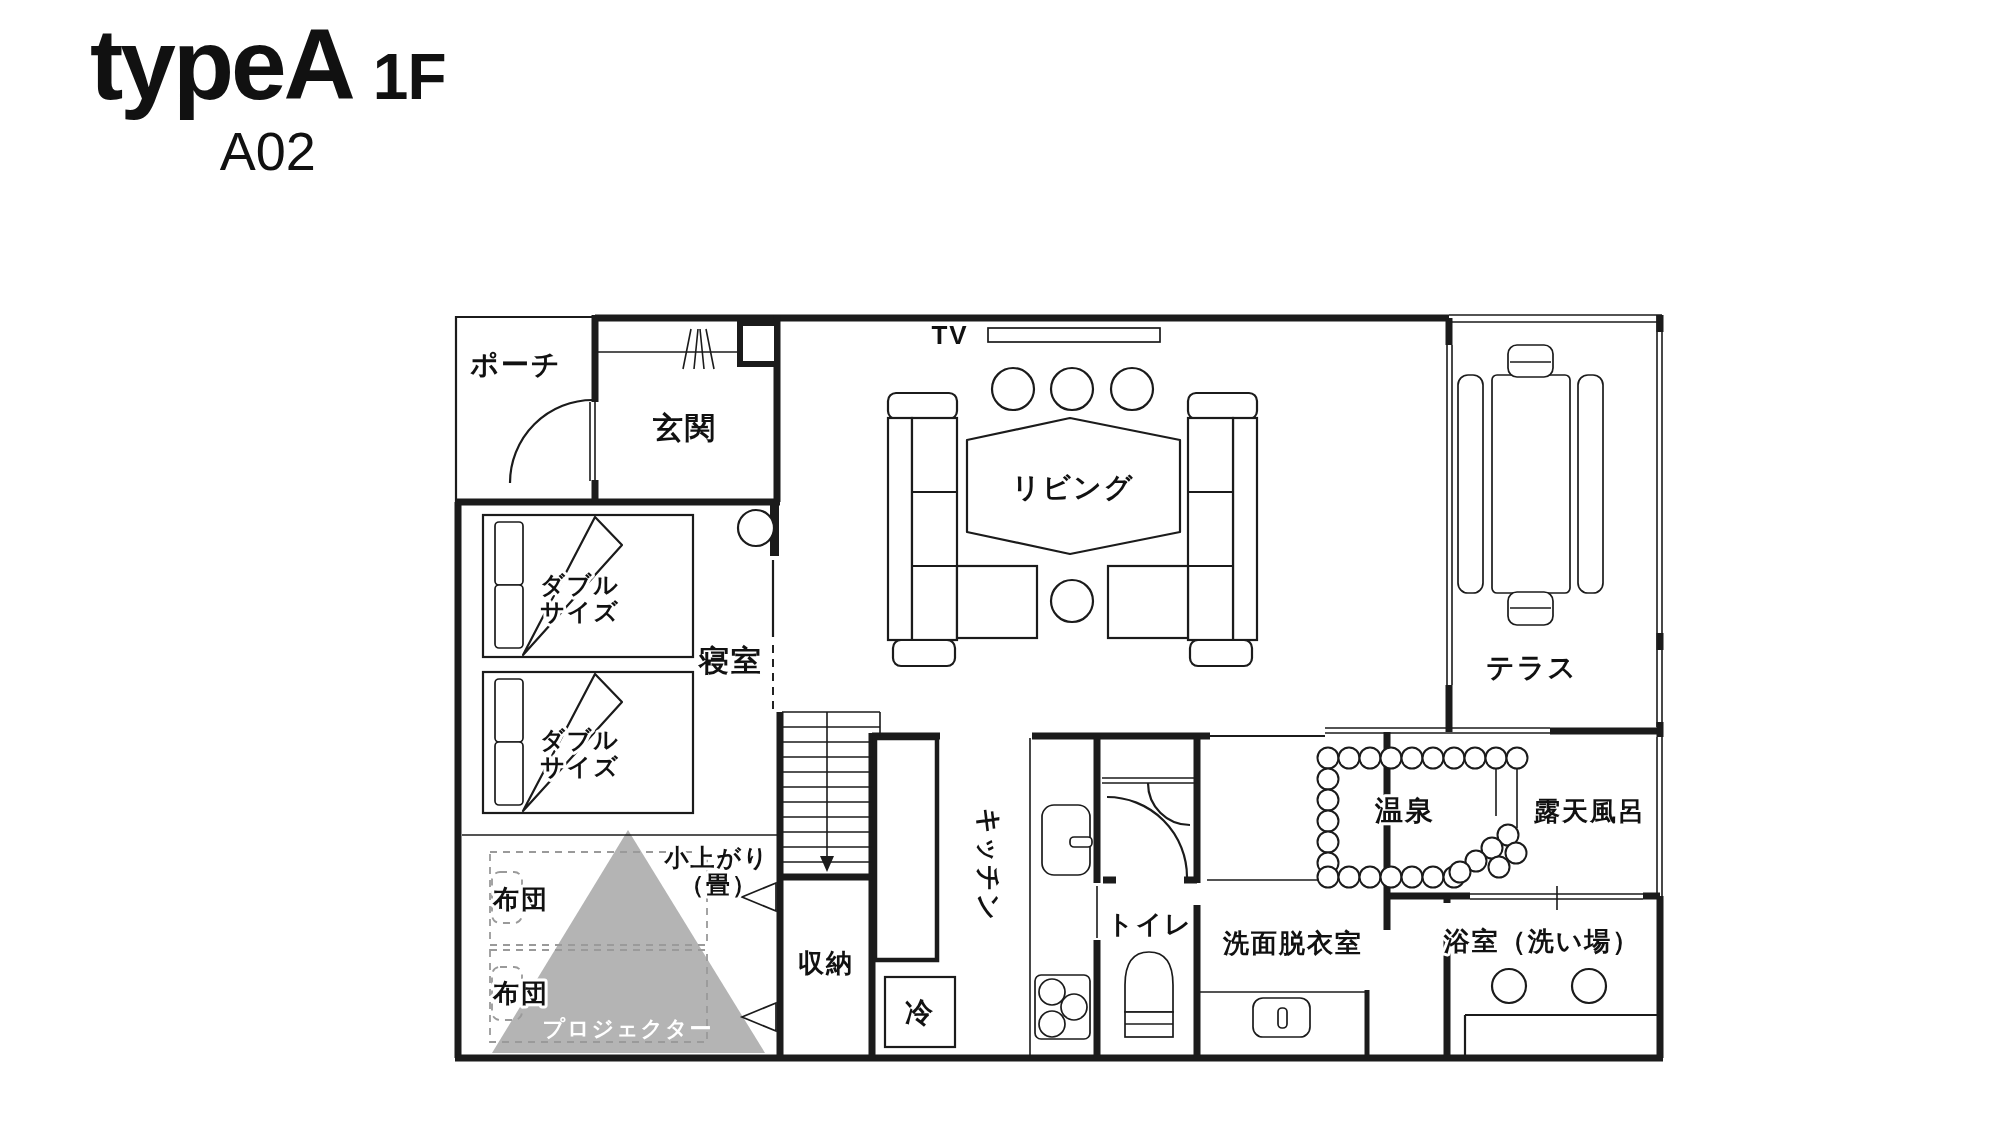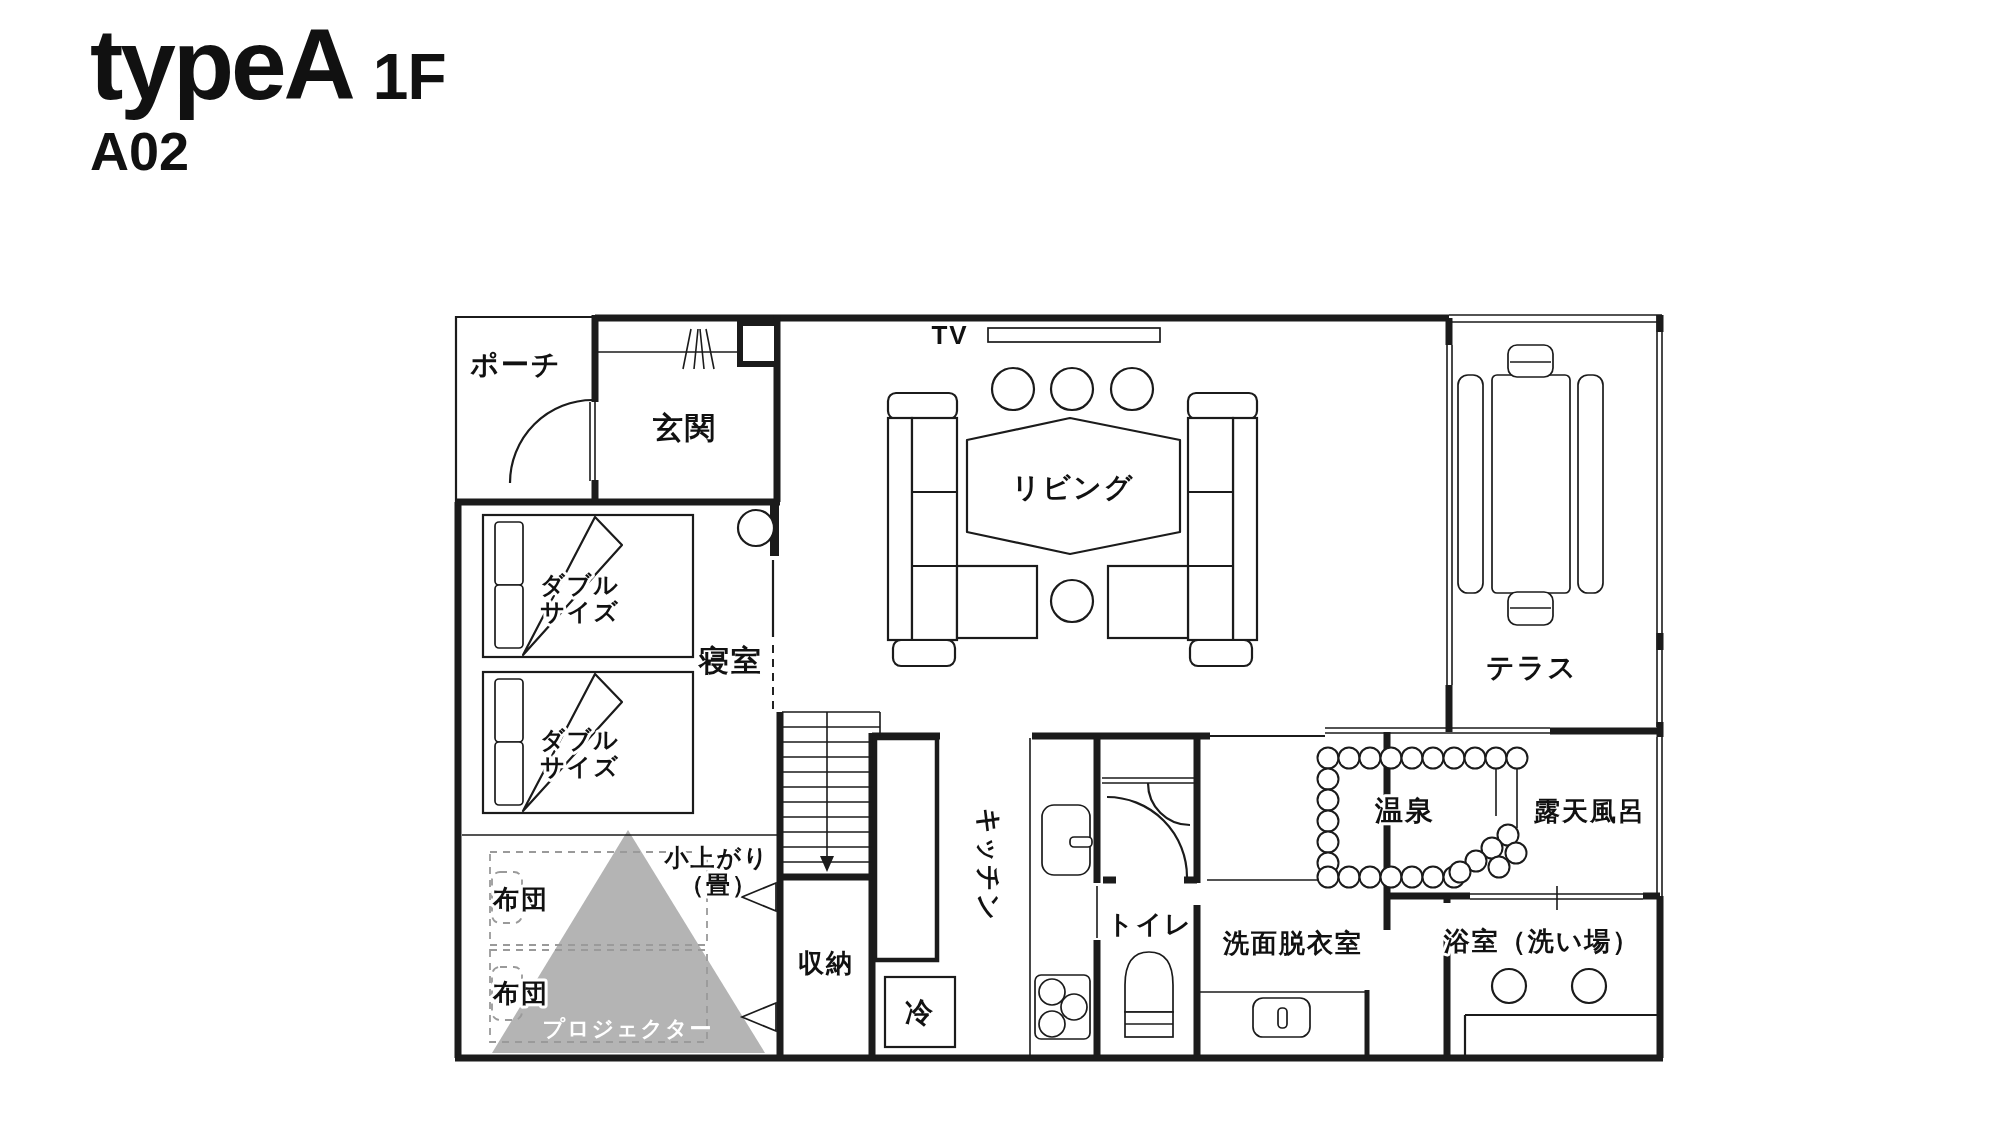--- a/index.html
+++ b/index.html
@@ -2,21 +2,21 @@
 <html><head>
 <meta charset="utf-8">
 <style>
   html,body{margin:0;padding:0;background:#fff;}
   .page{position:relative;width:2000px;height:1125px;background:#fff;overflow:hidden;
         font-family:"Liberation Sans",sans-serif;color:#111;}
   .header{position:absolute;left:78px;top:14px;margin-left:12px;}
   .title-row{display:flex;align-items:baseline;gap:20px;}
   .title-main{font-size:100px;font-weight:800;letter-spacing:-3px;line-height:1.0;}
   .title-floor{font-size:64px;font-weight:700;letter-spacing:-1px;}
-  .title-unit{font-size:54px;font-weight:700;margin-top:6px;letter-spacing:0px;}
+  .title-unit{font-size:54px;font-weight:400;margin-top:6px;letter-spacing:0px;text-align:center;}
   svg{position:absolute;left:0;top:0;}
   
   .w7{stroke:#1b1b1b;stroke-width:7;fill:none;}
   .w5{stroke:#1b1b1b;stroke-width:5;fill:none;}
   .w4{stroke:#1b1b1b;stroke-width:4.5;fill:#fff;}
   .w2{stroke:#1b1b1b;stroke-width:2.2;fill:none;}
   .w15{stroke:#1b1b1b;stroke-width:1.6;fill:none;}
   .fw{stroke:#1b1b1b;stroke-width:2.2;fill:#fff;}
   .fwn{stroke:#1b1b1b;stroke-width:1.7;fill:#fff;}
   .dashg{stroke:#9a9a9a;stroke-width:1.8;fill:none;stroke-dasharray:7 6;}

